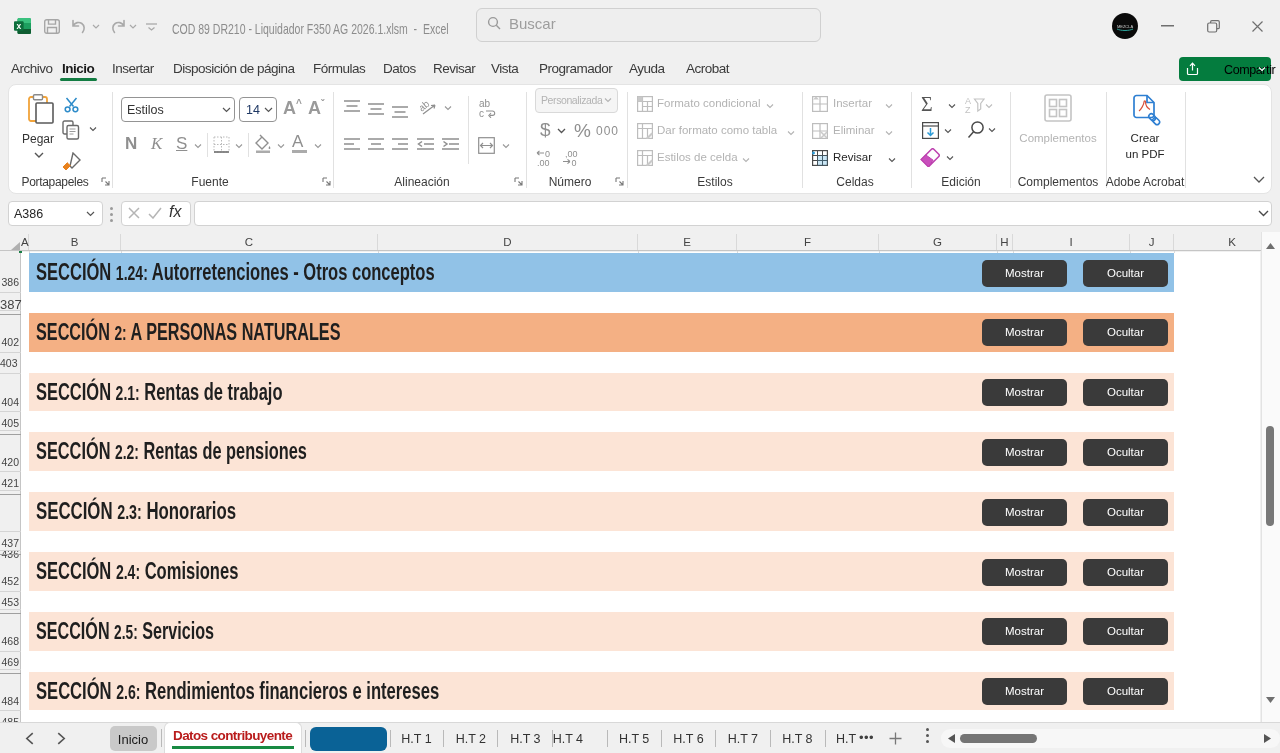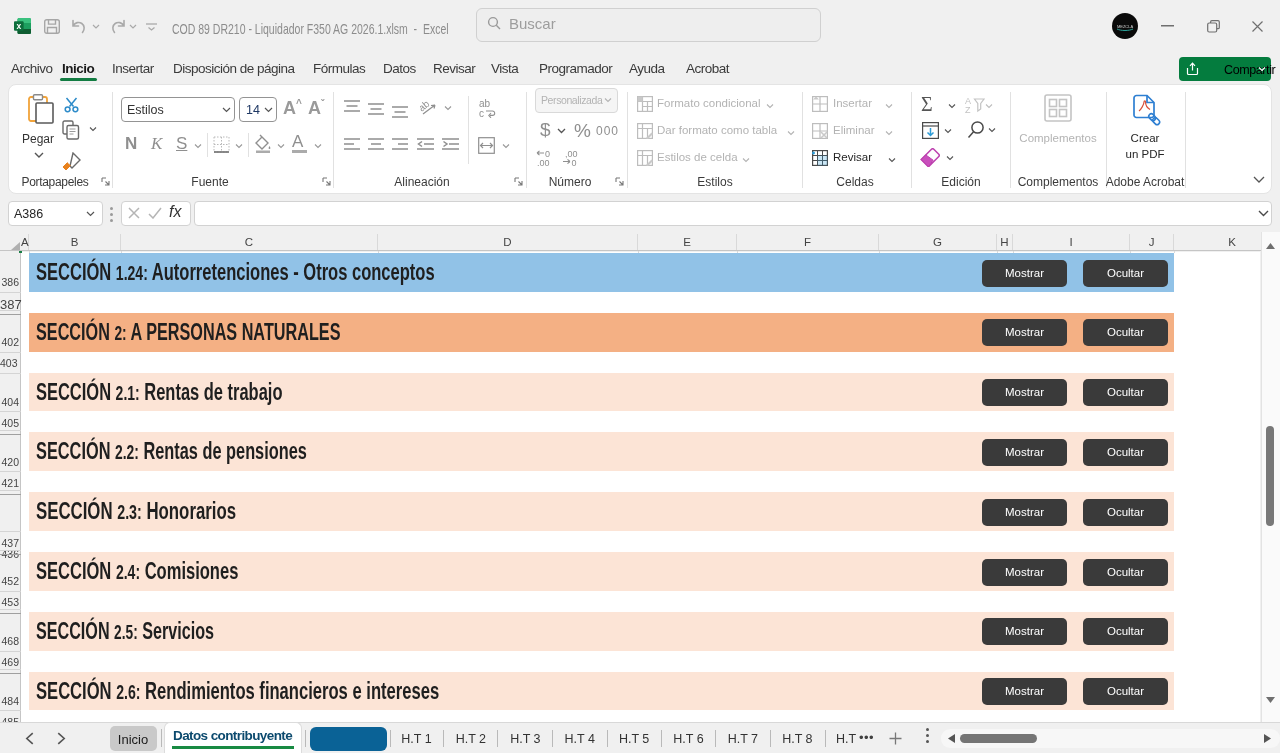--- a/index.html
+++ b/index.html
@@ -536,40 +536,40 @@
   </svg>
 <svg class="ico" style="left:57px;top:732px" width="9" height="13" viewBox="0 0 8 12">
     <path d="M1 1 L6.5 6 L1 11" fill="none" stroke="#555" stroke-width="1.5"></path>
   </svg>
 
 <div class="abs" style="left:109.5px;top:726px;width:47px;height:24.5px;background:#c9c9c9;border-radius:5px;"></div>
 <div class="abs" style="left:109.5px;top:732px;width:47px;text-align:center;font-size:13px;color:#1a1a1a;">Inicio</div>
 <div class="abs" style="left:160.5px;top:729px;width:1px;height:18px;background:#b9b9b9;"></div>
 
 <div class="abs" style="left:164px;top:722px;width:138px;height:31px;background:#fff;border:1px solid #dcdcdc;border-bottom:none;border-radius:6px 6px 0 0;"></div>
-<div class="abs" style="left:173px;top:728px;font-size:13.5px;font-weight:bold;letter-spacing:-0.6px;color:#0c4a6e;">Datos contribuyente</div>
+<div class="abs" style="left:173px;top:728px;font-size:13.5px;font-weight:bold;letter-spacing:-0.6px;color:#b91c1c;">Datos contribuyente</div>
 <div class="abs" style="left:172px;top:746px;width:122px;height:3px;background:#188a42;"></div>
 
 <div class="abs" style="left:310px;top:727px;width:77px;height:24px;background:#0a6296;border-radius:6px;"></div>
 <div class="abs" style="left:310px;top:732px;width:77px;font-size:12.5px;color:#fff;margin-top:36px;">F350-2026</div>
 <div id="httabs">
     <div class="abs" style="left:305px;top:730px;width:1px;height:17px;background:#b9b9b9;"></div>
     <div class="abs" style="left:390px;top:730px;width:1px;height:17px;background:#b9b9b9;"></div>
     <div class="abs" style="left:443px;top:730px;width:1px;height:17px;background:#b9b9b9;"></div>
     <div class="abs" style="left:497px;top:730px;width:1px;height:17px;background:#b9b9b9;"></div>
     <div class="abs" style="left:552px;top:730px;width:1px;height:17px;background:#b9b9b9;"></div>
     <div class="abs" style="left:607px;top:730px;width:1px;height:17px;background:#b9b9b9;"></div>
     <div class="abs" style="left:661px;top:730px;width:1px;height:17px;background:#b9b9b9;"></div>
     <div class="abs" style="left:715px;top:730px;width:1px;height:17px;background:#b9b9b9;"></div>
     <div class="abs" style="left:770px;top:730px;width:1px;height:17px;background:#b9b9b9;"></div>
     <div class="abs" style="left:825px;top:730px;width:1px;height:17px;background:#b9b9b9;"></div>
     <div class="abs" style="left:389.5px;top:732px;width:54px;text-align:center;font-size:12.5px;color:#333;">H.T 1</div>
     <div class="abs" style="left:443.9px;top:732px;width:54px;text-align:center;font-size:12.5px;color:#333;">H.T 2</div>
     <div class="abs" style="left:498.29999999999995px;top:732px;width:54px;text-align:center;font-size:12.5px;color:#333;">H.T 3</div>
-    <div class="abs" style="left:552.7px;top:732px;width:54px;text-align:center;font-size:12.5px;color:#333;">H.T 4</div>
+    <div class="abs" style="left:552.7px;top:732px;width:54px;text-align:left;font-size:12.5px;color:#333;">H.T 4</div>
     <div class="abs" style="left:607.1px;top:732px;width:54px;text-align:center;font-size:12.5px;color:#333;">H.T 5</div>
     <div class="abs" style="left:661.5px;top:732px;width:54px;text-align:center;font-size:12.5px;color:#333;">H.T 6</div>
     <div class="abs" style="left:715.9px;top:732px;width:54px;text-align:center;font-size:12.5px;color:#333;">H.T 7</div>
     <div class="abs" style="left:770.3px;top:732px;width:54px;text-align:center;font-size:12.5px;color:#333;">H.T 8</div>
     <div class="abs" style="left:836px;top:732px;font-size:12.5px;color:#333;">H.T</div>
   </div>
 
 <div class="abs" style="left:859px;top:730px;font-size:13px;color:#404040;letter-spacing:0.5px;">•••</div>
 <svg class="ico" style="left:889px;top:732px" width="13" height="13" viewBox="0 0 13 13">
     <path d="M6.5 0.5 V12.5 M0.5 6.5 H12.5" stroke="#777" stroke-width="1.3"></path>

